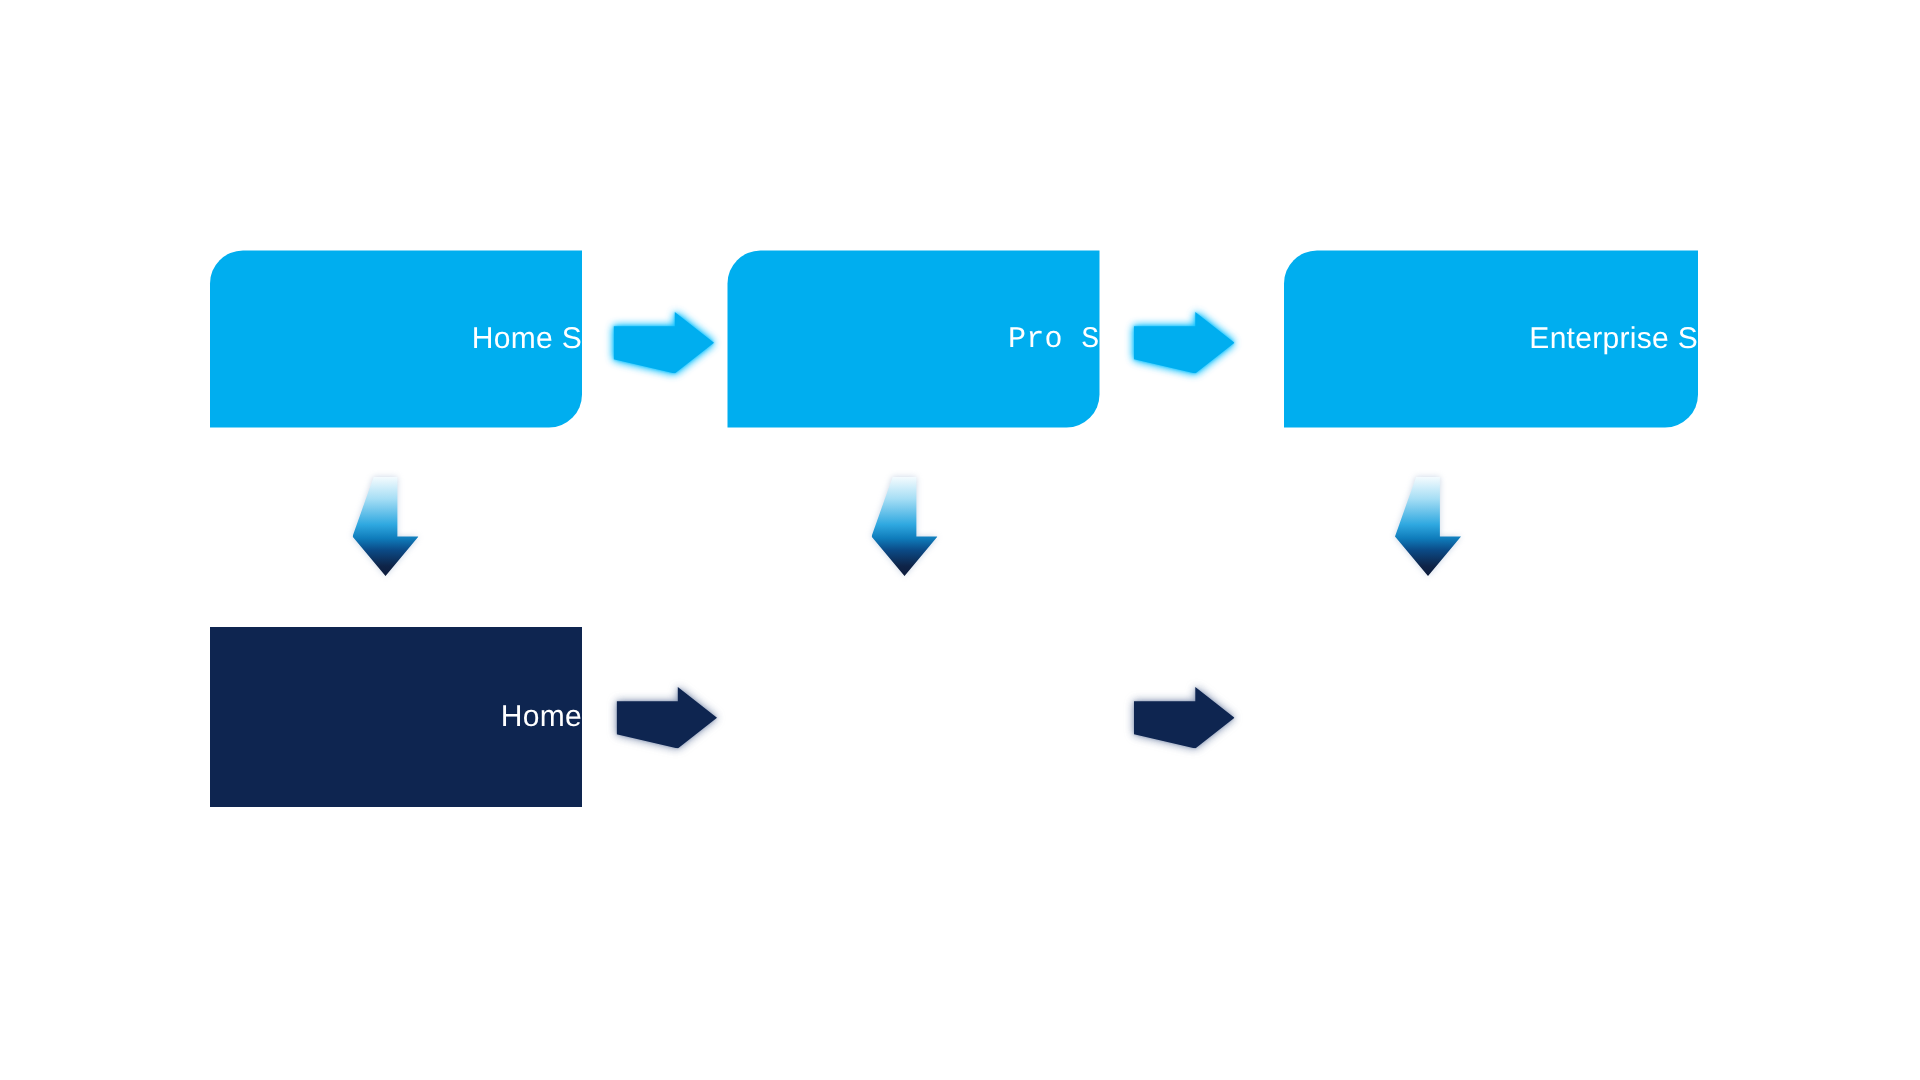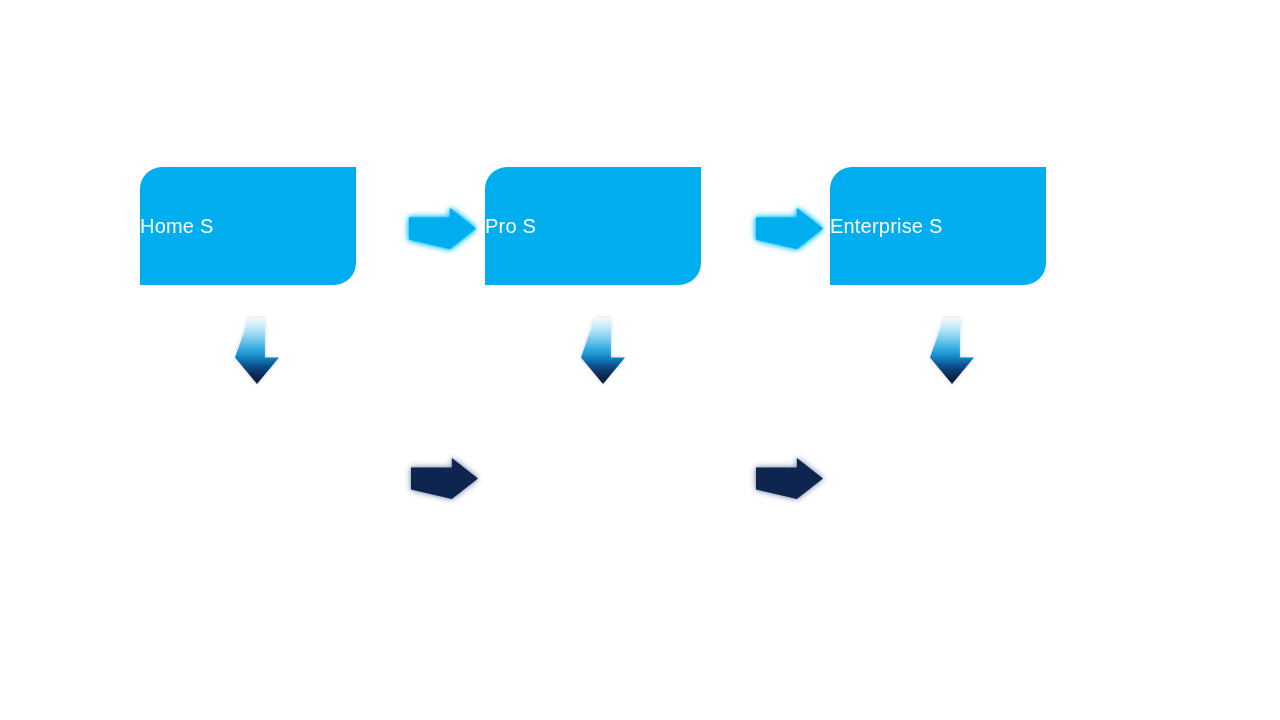--- a/index.html
+++ b/index.html
@@ -12,43 +12,43 @@
     position: relative;
     width: 1280px;
     height: 720px;
     background: var(--slide-bg, #ffffff);
     overflow: hidden;
   }
 
   
   .box {
     position: absolute;
-    width: 216px;
+    width: 248px;
     display: flex;
     align-items: center;
-    justify-content: flex-start;
+    justify-content: flex-end;
     color: var(--label-text, #ffffff);
     font-size: 20px;
     font-weight: 400;
     letter-spacing: 0.2px;
   }
   .box-top {
     top: 167px;
     height: 118px;
     background: var(--top-box, #00AEEF);
     border-radius: 22px 0 22px 0;
   }
   .box-bottom {
     top: 418px;
     height: 120px;
     background: var(--bottom-box, #0E2550);
   }
   .col1 { left: 140px; }
-  .col2 { left: 485px; }
-  .col3 { left: 830px; }
+  .col2 { left: 485px; font-family: Liberation Mono, monospace; }
+  .col3 { left: 856px; padding-left: 28px; }
 
   
   .arrow-wrap { position: absolute; }
   .right-arrow {
     width: 67px;
     height: 41px;
     clip-path: polygon(0 23%, 61% 23%, 61% 0, 100% 50%, 61% 100%, 0 77%);
   }
   .fill-top    { background: var(--top-box, #00AEEF); }
   .fill-bottom { background: var(--bottom-box, #0E2550); }
@@ -109,20 +109,23 @@
   <div class="arrow-wrap down-glow pos-down1">
     <div class="down-arrow"></div>
   </div>
   <div class="arrow-wrap down-glow pos-down2">
     <div class="down-arrow"></div>
   </div>
   <div class="arrow-wrap down-glow pos-down3">
     <div class="down-arrow"></div>
   </div>
 
+  <div class="box box-bottom col1">
+    <span>Home</span>
+  </div>
 
   <div class="arrow-wrap glow-bottom pos-bottom-gap1">
     <div class="right-arrow fill-bottom"></div>
   </div>
   <div class="arrow-wrap glow-bottom pos-bottom-gap2">
     <div class="right-arrow fill-bottom"></div>
   </div>
 
 </div>
 

